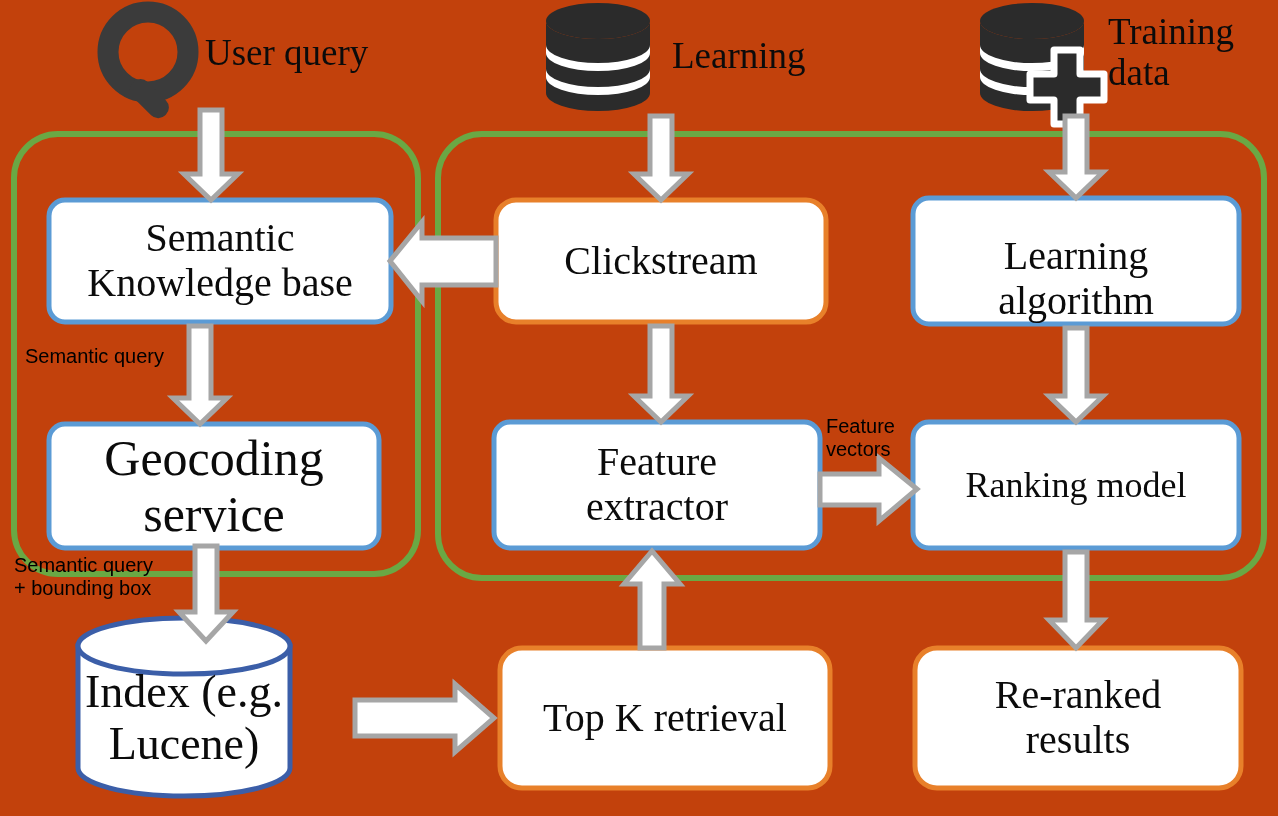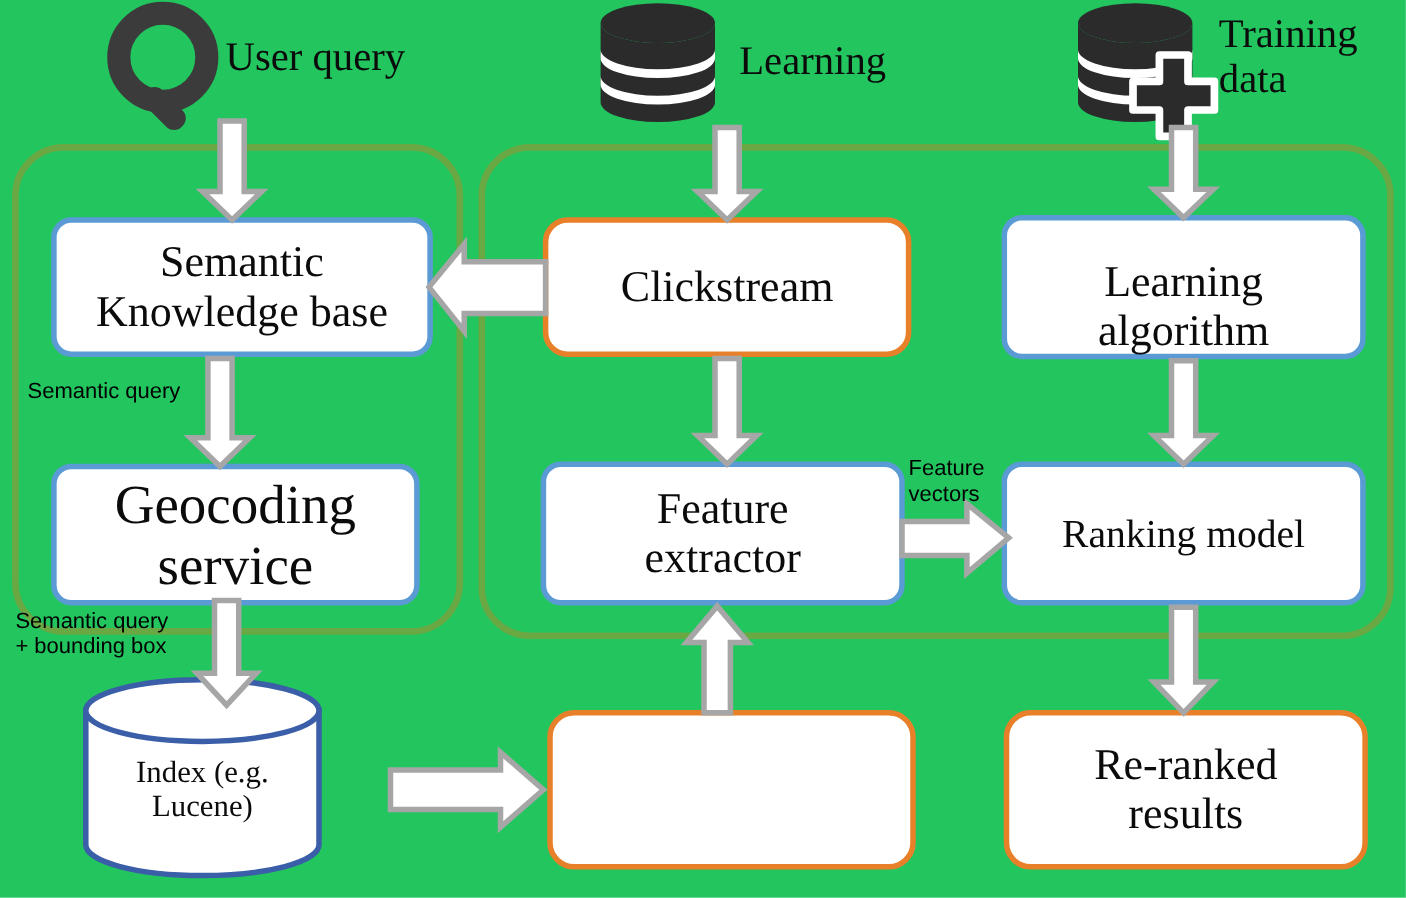--- a/index.html
+++ b/index.html
@@ -1,18 +1,18 @@
 <!DOCTYPE html>
 <html><head>
 <meta charset="utf-8">
 <style>
   html,body{margin:0;padding:0;background:#ffffff;}
   body{width:1278px;height:816px;overflow:hidden;
        font-family:"Liberation Serif", serif;}
-  #stage{position:relative;width:1278px;height:816px;background:#22c55e;}
+  #stage{position:relative;width:1278px;height:816px;background:#c2410c;}
   svg.layer{position:absolute;left:0;top:0;width:1278px;height:816px;}
   .nodelabel{
     position:absolute;display:flex;align-items:center;justify-content:center;
     text-align:center;font-family:"Liberation Serif", serif;color:#0b0b0b;
     line-height:1.12;pointer-events:none;
   }
   .edgelabel{
     position:absolute;font-family:"Liberation Sans", sans-serif;
     color:#000;font-size:20px;line-height:1.15;white-space:pre-line;
   }
@@ -115,23 +115,24 @@
   <div class="nodelabel" style="left:496px; top:200px; width:330px; height:122px; font-size:40px;">Clickstream</div>
 
   <div class="nodelabel" style="left:913px; top:216px; width:326px; height:126px; font-size:40px; white-space:pre-line;">Learning
 algorithm</div>
 
   <div class="nodelabel" style="left:494px; top:422px; width:326px; height:126px; font-size:40px; white-space:pre-line;">Feature
 extractor</div>
 
   <div class="nodelabel" style="left:913px; top:422px; width:326px; height:126px; font-size:36px;">Ranking model</div>
 
-  <div class="nodelabel" style="left:78px; top:656px; width:212px; height:124px; font-size:28px; white-space:pre-line;">Index (e.g.
+  <div class="nodelabel" style="left:78px; top:656px; width:212px; height:124px; font-size:46px; white-space:pre-line;">Index (e.g.
 Lucene)</div>
 
+  <div class="nodelabel" style="left:500px; top:648px; width:330px; height:140px; font-size:40px;">Top K retrieval</div>
 
   <div class="nodelabel" style="left:915px; top:648px; width:326px; height:140px; font-size:40px; white-space:pre-line;">Re-ranked
 results</div>
 
   <div class="edgelabel" style="left:25px; top:345px;">Semantic query</div>
 
   <div class="edgelabel" style="left:14px; top:554px;">Semantic query
 + bounding box</div>
 
   <div class="edgelabel" style="left:826px; top:415px;">Feature

